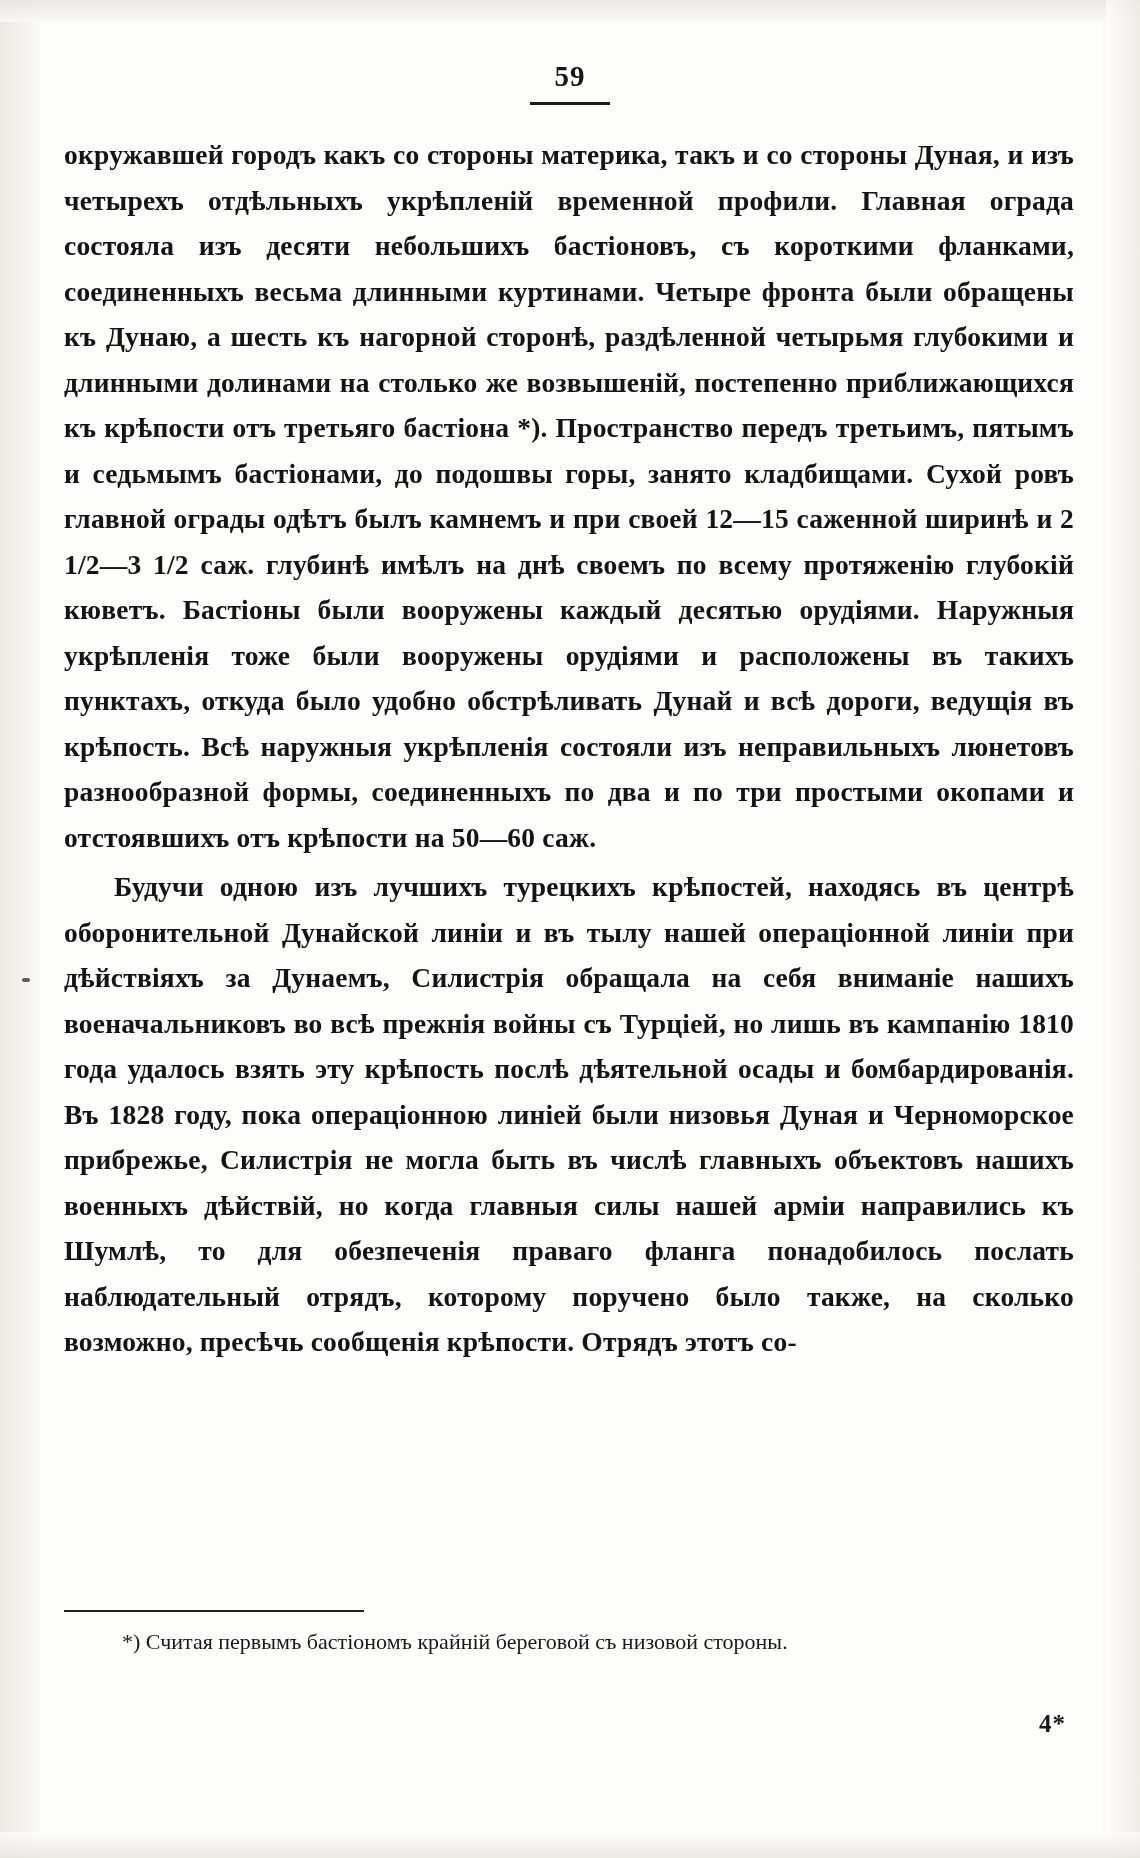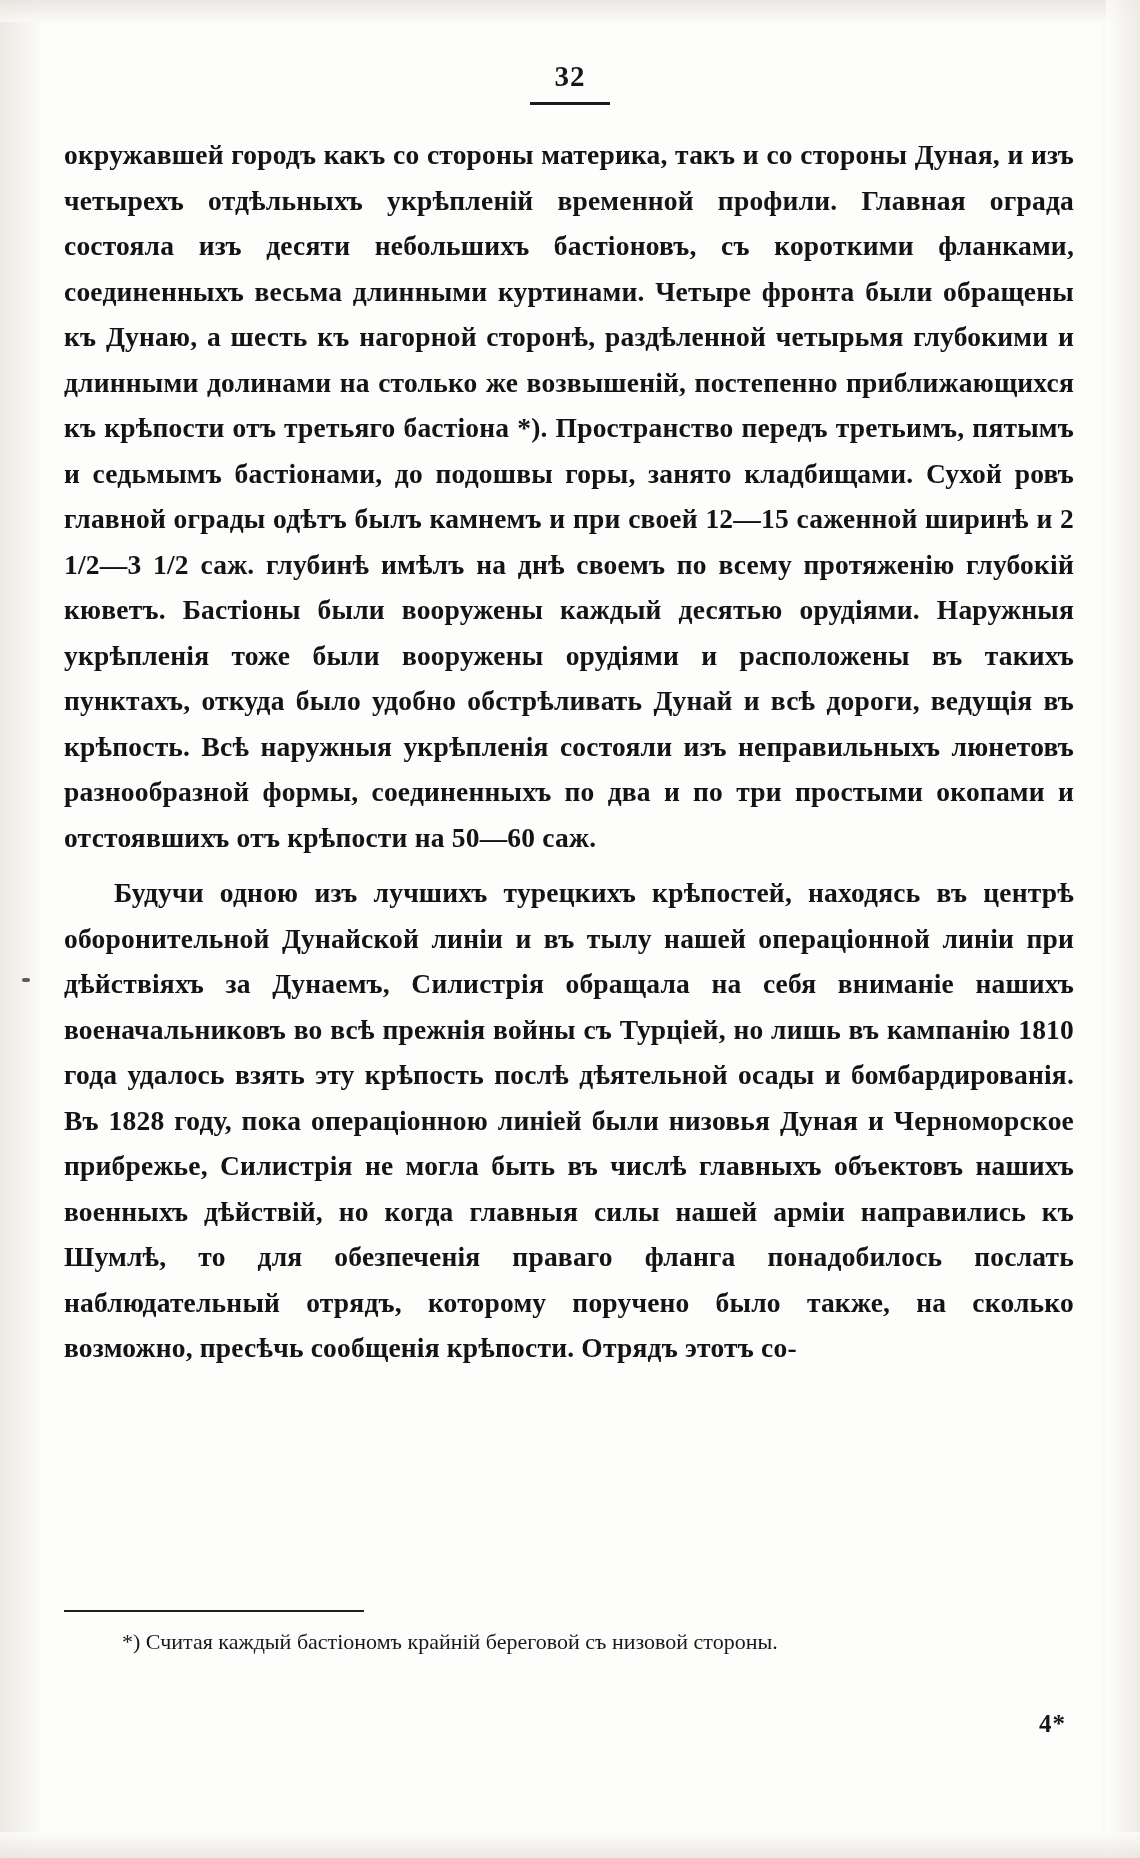--- a/index.html
+++ b/index.html
@@ -64,21 +64,21 @@
     letter-spacing: 0.2px;
   }
   .body-text p {
     margin: 0;
     font-weight: bold;
   }
   .body-text p.indent {
     text-indent: 50px;
   }
   .body-text p + p {
-    margin-top: 10px;
+    margin-top: 4px;
   }
 
   .footnote-rule {
     position: absolute;
     left: 26px;
     top: 1590px;
     width: 300px;
     height: 2px;
     background: #1f1f1f;
   }
@@ -144,31 +144,31 @@
     opacity: .75;
     border-radius: 2px;
   }
 </style>
 </head>
 <body>
 
 <div class="page">
   <div class="page-inner">
 
-    <div class="folio">32</div>
+    <div class="folio">59</div>
     <div class="folio-rule"></div>
 
     <div class="body-text">
       <p>окружавшей городъ какъ со стороны материка, такъ и со стороны Дуная, и изъ четырехъ отдѣльныхъ укрѣпленій временной профили. Главная ограда состояла изъ десяти небольшихъ бастіоновъ, съ короткими фланками, соединенныхъ весьма длинными куртинами. Четыре фронта были обращены къ Дунаю, а шесть къ нагорной сторонѣ, раздѣленной четырьмя глубокими и длинными долинами на столько же возвышеній, постепенно приближающихся къ крѣпости отъ третьяго бастіона *). Пространство передъ третьимъ, пятымъ и седьмымъ бастіонами, до подошвы горы, занято кладбищами. Сухой ровъ главной ограды одѣтъ былъ камнемъ и при своей 12—15 саженной ширинѣ и 2 1/2—3 1/2 саж. глубинѣ имѣлъ на днѣ своемъ по всему протяженію глубокій кюветъ. Бастіоны были вооружены каждый десятью орудіями. Наружныя укрѣпленія тоже были вооружены орудіями и расположены въ такихъ пунктахъ, откуда было удобно обстрѣливать Дунай и всѣ дороги, ведущія въ крѣпость. Всѣ наружныя укрѣпленія состояли изъ неправильныхъ люнетовъ разнообразной формы, соединенныхъ по два и по три простыми окопами и отстоявшихъ отъ крѣпости на 50—60 саж.</p>
       <p class="indent">Будучи одною изъ лучшихъ турецкихъ крѣпостей, находясь въ центрѣ оборонительной Дунайской линіи и въ тылу нашей операціонной линіи при дѣйствіяхъ за Дунаемъ, Силистрія обращала на себя вниманіе нашихъ военачальниковъ во всѣ прежнія войны съ Турціей, но лишь въ кампанію 1810 года удалось взять эту крѣпость послѣ дѣятельной осады и бомбардированія. Въ 1828 году, пока операціонною линіей были низовья Дуная и Черноморское прибрежье, Силистрія не могла быть въ числѣ главныхъ объектовъ нашихъ военныхъ дѣйствій, но когда главныя силы нашей арміи направились къ Шумлѣ, то для обезпеченія праваго фланга понадобилось послать наблюдательный отрядъ, которому поручено было также, на сколько возможно, пресѣчь сообщенія крѣпости. Отрядъ этотъ со-</p>
     </div>
 
     <div class="footnote-rule"></div>
     <div class="footnote">
-      <span class="fn-indent"></span><span>*)</span> <span>Считая каждый бастіономъ крайній береговой съ низовой стороны.</span>
+      <span class="fn-indent"></span><span>*)</span> <span>Считая первымъ бастіономъ крайній береговой съ низовой стороны.</span>
     </div>
 
     <div class="signature">4*</div>
   </div>
 
   <div class="edge-left"></div>
   <div class="edge-top"></div>
   <div class="edge-right"></div>
   <div class="edge-bottom"></div>
   <div class="stray-mark"></div>

